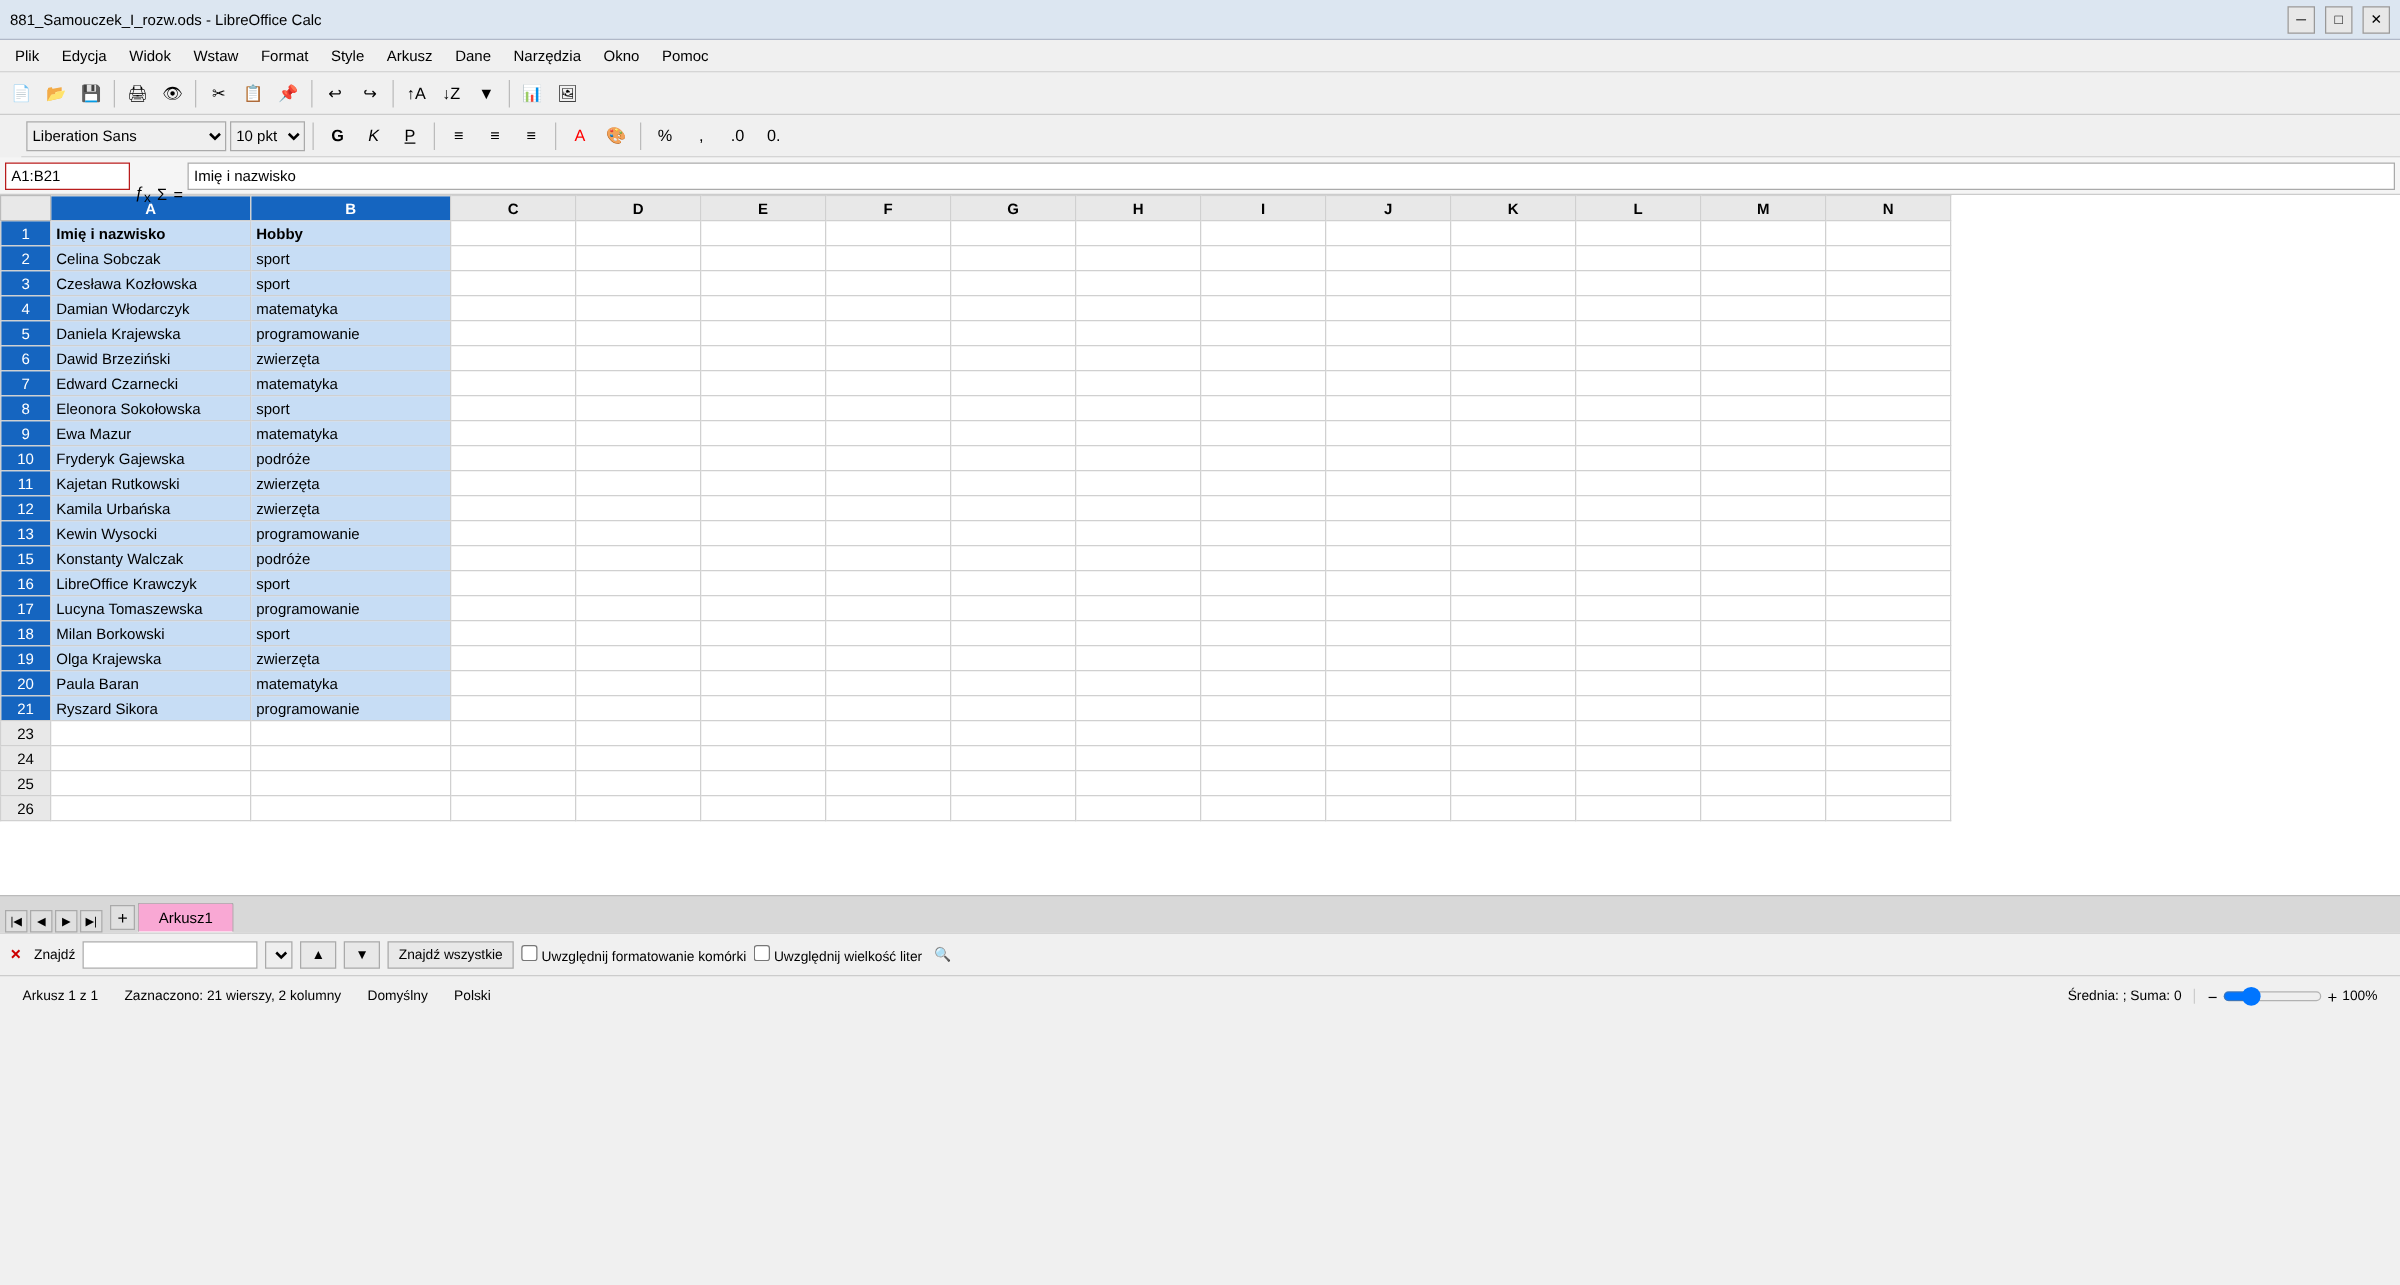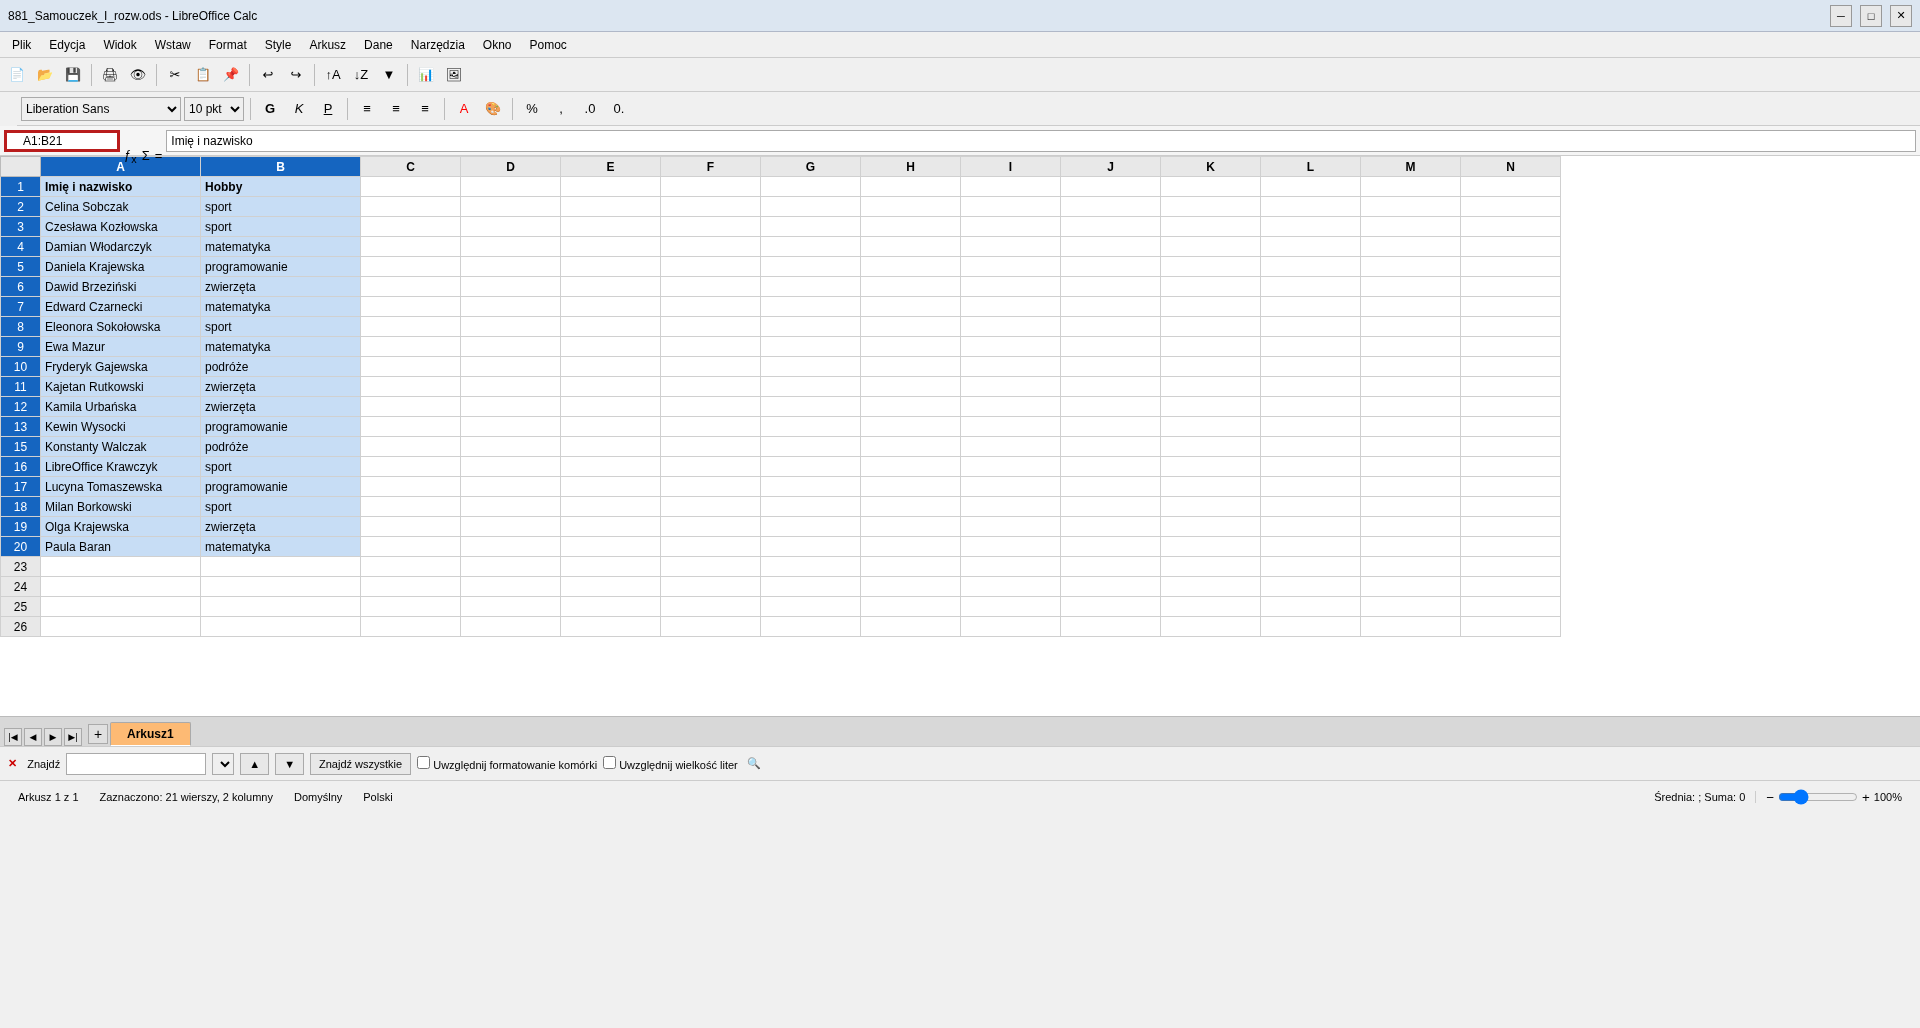--- a/index.html
+++ b/index.html
@@ -59,24 +59,24 @@
     #formulabar {
       background: #f5f5f5;
       height: 30px;
       display: flex;
       align-items: center;
       border-bottom: 1px solid #ccc;
       padding: 0 4px;
       gap: 4px;
     }
     #cell-ref {
-      width: 116px;
+      width: 100px;
       height: 22px;
-      border: 3px solid #b91c1c;
-      padding: 0 16px;
+      border: 1px solid #b91c1c;
+      padding: 0 4px;
       font-size: 12px;
       background: white;
     }
     #formula-icons { display: flex; align-items: center; gap: 2px; margin-top: 30px; }
     #formula-input {
       flex: 1;
       height: 22px;
       border: 1px solid #aaa;
       padding: 0 4px;
       font-size: 12px;
@@ -240,23 +240,23 @@
     .sheet-tab {
       padding: 4px 16px;
       border: 1px solid #aaa;
       border-bottom: none;
       background: #e0e0e0;
       cursor: pointer;
       font-size: 12px;
       border-radius: 2px 2px 0 0;
     }
     .sheet-tab.active {
-      background: #fdba74;
+      background: #f9a8d4;
       border-bottom: 1px solid white;
-      font-weight: bold;
+      font-weight: normal;
     }
     .add-sheet-btn {
       width: 20px; height: 20px;
       border: 1px solid #aaa;
       background: #e0e0e0;
       cursor: pointer;
       font-size: 14px;
       display: flex; align-items: center; justify-content: center;
       margin-bottom: 2px;
     }
@@ -687,20 +687,37 @@
           <td class="cell col-other"></td>
           <td class="cell col-other"></td>
           <td class="cell col-other"></td>
           <td class="cell col-other"></td>
           <td class="cell col-other"></td>
           <td class="cell col-other"></td>
           <td class="cell col-other"></td>
           <td class="cell col-other"></td>
         </tr>
         <tr>
+          <td class="row-num selected">21</td>
+          <td class="cell col-a selected-range">Ryszard Sikora</td>
+          <td class="cell col-b selected-range">programowanie</td>
+          <td class="cell col-other"></td>
+          <td class="cell col-other"></td>
+          <td class="cell col-other"></td>
+          <td class="cell col-other"></td>
+          <td class="cell col-other"></td>
+          <td class="cell col-other"></td>
+          <td class="cell col-other"></td>
+          <td class="cell col-other"></td>
+          <td class="cell col-other"></td>
+          <td class="cell col-other"></td>
+          <td class="cell col-other"></td>
+          <td class="cell col-other"></td>
+        </tr>
+        <tr>
           <td class="row-num">23</td>
           <td class="cell col-a"></td>
           <td class="cell col-b"></td>
           <td class="cell col-other"></td>
           <td class="cell col-other"></td>
           <td class="cell col-other"></td>
           <td class="cell col-other"></td>
           <td class="cell col-other"></td>
           <td class="cell col-other"></td>
           <td class="cell col-other"></td>

